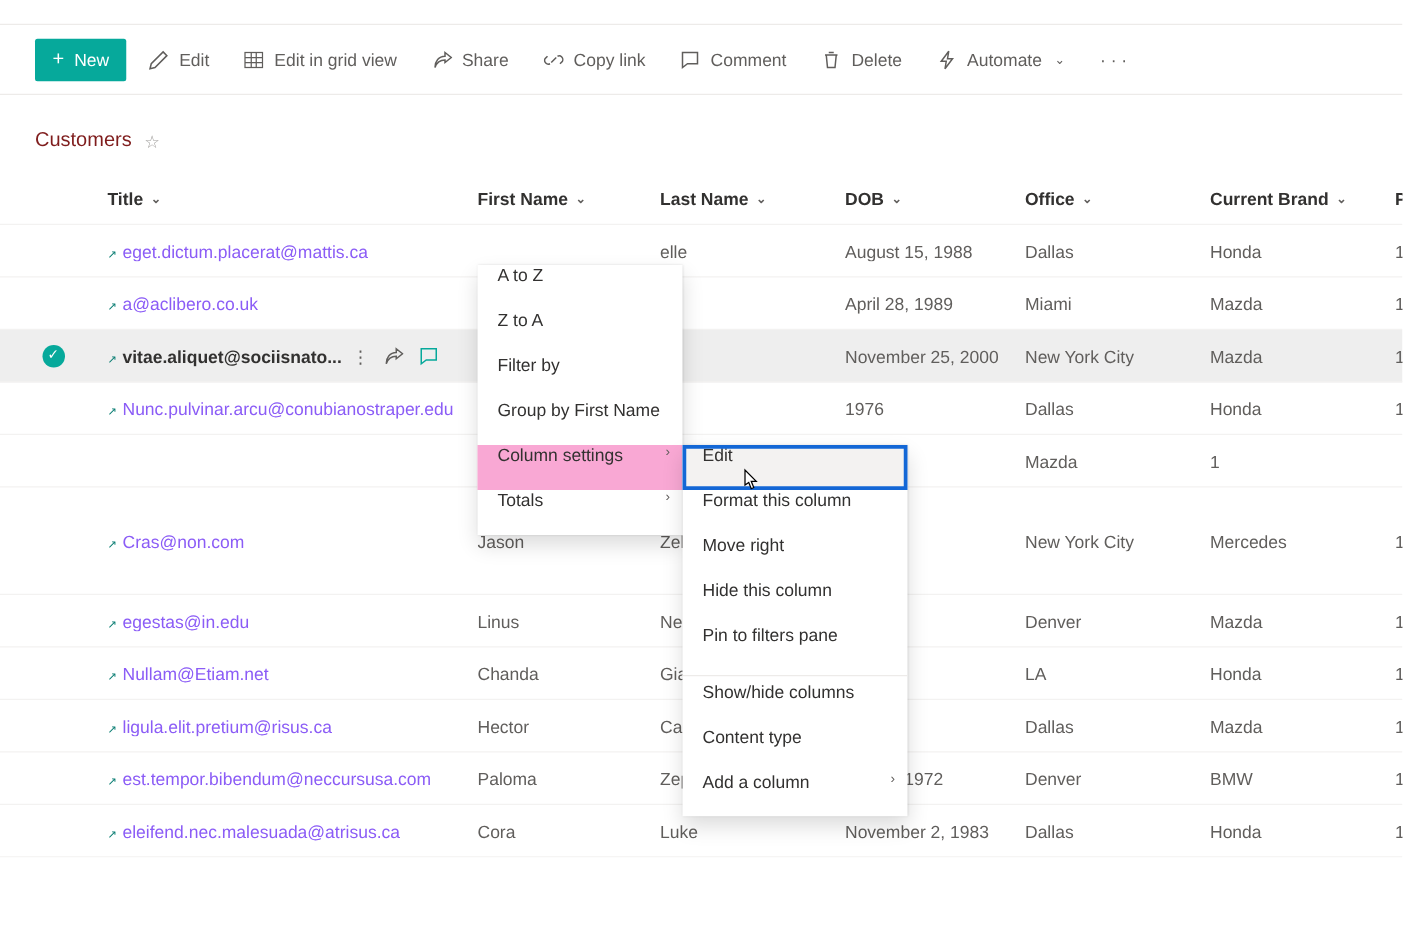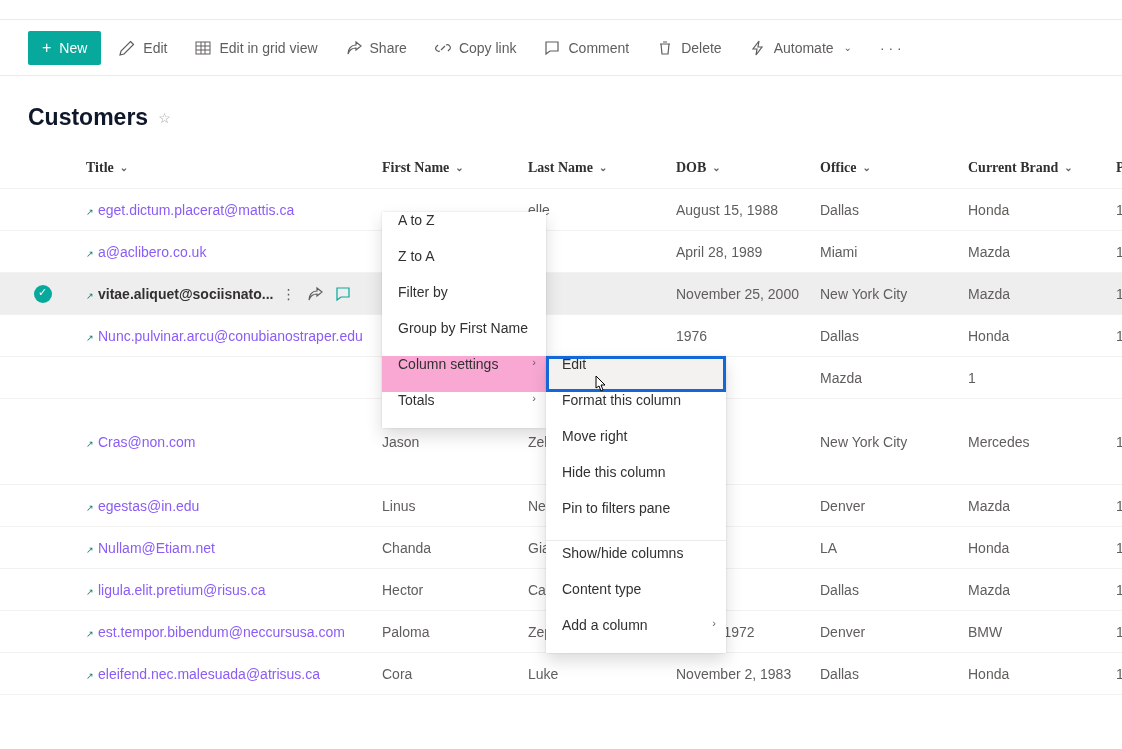--- a/index.html
+++ b/index.html
@@ -54,43 +54,42 @@
   .more-dots { color: #605e5c; padding: 0 10px; cursor: pointer; }
 
   
   .list-title-wrap {
     padding: 28px 28px 16px 28px;
     display: flex;
     align-items: center;
     gap: 10px;
   }
   .list-title {
-    font-size: 23px;
-    font-weight: 700;
-    color: #0f172a;
+    font-size: 16px;
+    font-weight: 400;
+    color: #7f1d1d;
   }
   .star { color: #a19f9d; cursor: pointer; }
 
   
   .table {
     width: 100%;
   }
   .thead, .row {
     display: grid;
     grid-template-columns: 86px 296px 146px 148px 144px 148px 148px 6px;
     align-items: center;
     min-height: 42px;
     border-bottom: 1px solid #f3f2f1;
   }
   .thead {
     font-weight: 600;
     font-size: 14px;
     color: #323130;
     height: 42px;
-    font-family: Liberation Serif, serif;
   }
   .th {
     display: flex;
     align-items: center;
     gap: 6px;
     cursor: pointer;
     color: #323130;
   }
   .th .chev { color: #605e5c; font-size: 10px; }
   .row { font-size: 14px; color: #605e5c; }

